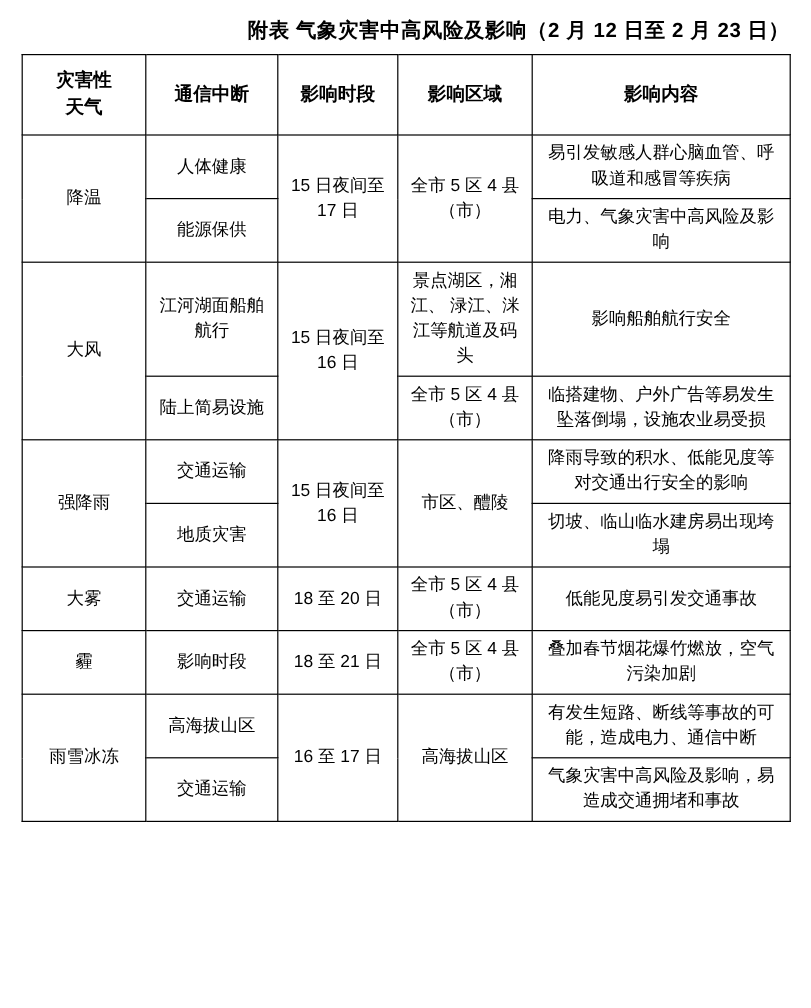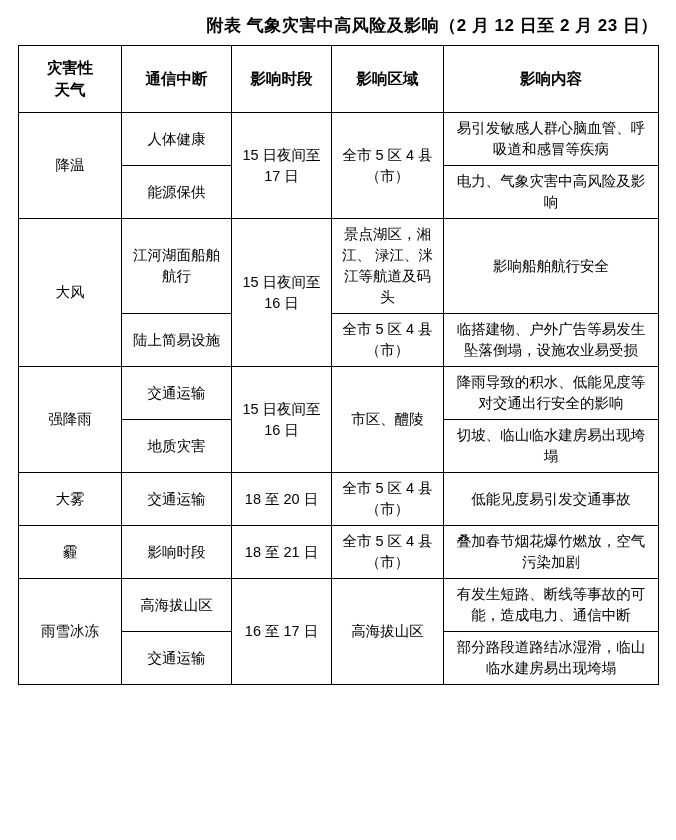--- a/index.html
+++ b/index.html
@@ -152,18 +152,18 @@
 
       <tr>
         <td class="cell-hazard" rowspan="2">雨雪冰冻</td>
         <td>高海拔山区</td>
         <td class="cell-period" rowspan="2">16 至 17 日</td>
         <td class="cell-area" rowspan="2">高海拔山区</td>
         <td class="cell-impact">有发生短路、断线等事故的可能，造成电力、通信中断</td>
       </tr>
       <tr>
         <td>交通运输</td>
-        <td class="cell-impact">部分路段道路结冰湿滑，临山临水建房易出现垮塌</td>
+        <td class="cell-impact">气象灾害中高风险及影响，易造成交通拥堵和事故</td>
       </tr>
 
     </tbody>
   </table>
 </div>
 
 </body></html>

